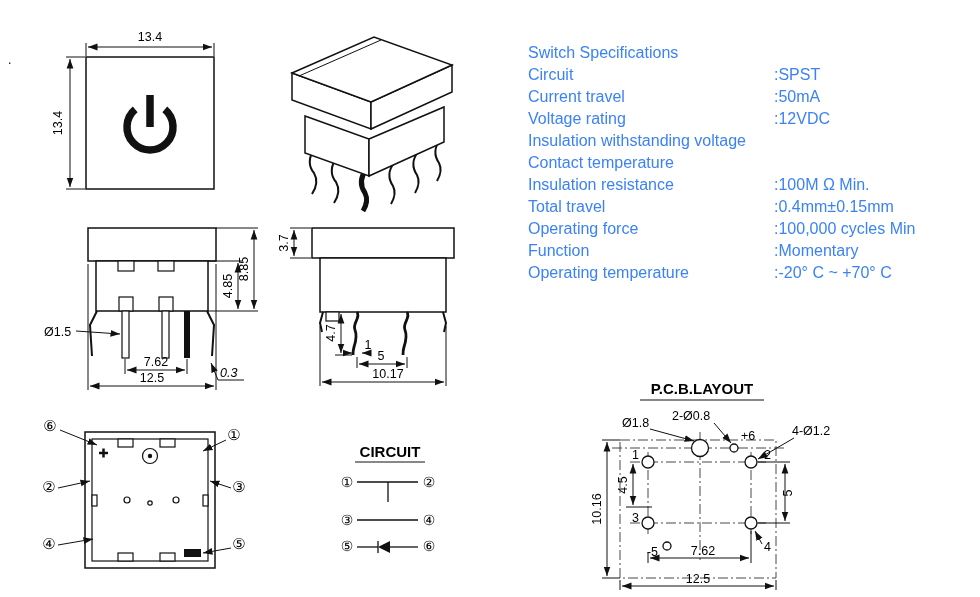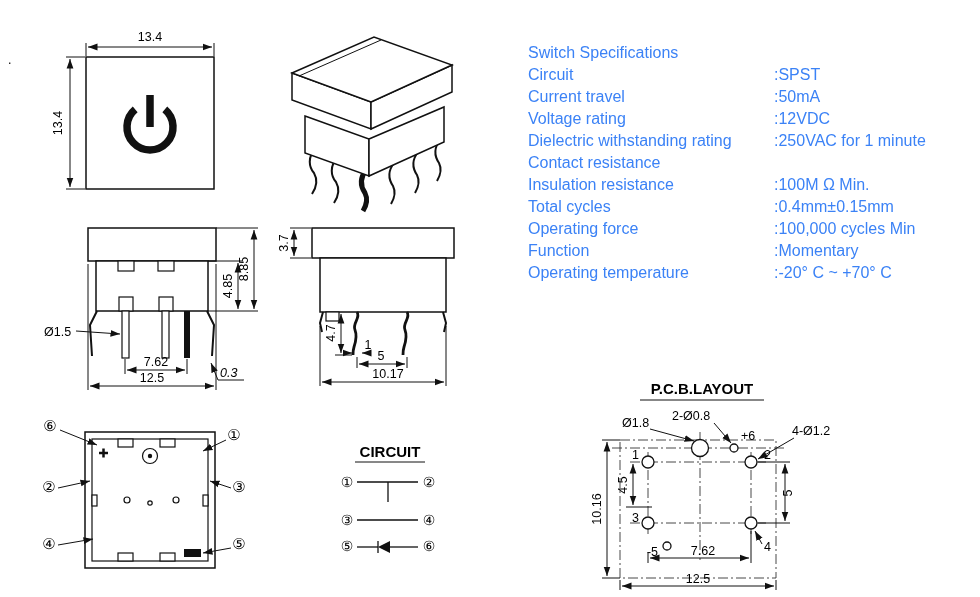--- a/index.html
+++ b/index.html
@@ -304,32 +304,31 @@
     </div>
     <div class="spec-row">
       <span class="spec-label">Current travel</span>
       <span class="spec-value">:50mA</span>
     </div>
     <div class="spec-row">
       <span class="spec-label">Voltage rating</span>
       <span class="spec-value">:12VDC</span>
     </div>
     <div class="spec-row">
-      <span class="spec-label">Dielectric withstanding rating</span>
-      <span class="spec-value">:250VAC for 1 minute</span>
-    </div>
-    <div class="spec-row">
-      <span class="spec-label">Contact resistance</span>
+      <span class="spec-label">Insulation withstanding voltage</span>
+    </div>
+    <div class="spec-row">
+      <span class="spec-label">Contact temperature</span>
     </div>
     <div class="spec-row">
       <span class="spec-label">Insulation resistance</span>
       <span class="spec-value">:100M Ω  Min.</span>
     </div>
     <div class="spec-row">
-      <span class="spec-label">Total cycles</span>
+      <span class="spec-label">Total travel</span>
       <span class="spec-value">:0.4mm±0.15mm</span>
     </div>
     <div class="spec-row">
       <span class="spec-label">Operating force</span>
       <span class="spec-value">:100,000 cycles Min</span>
     </div>
     <div class="spec-row">
     </div>
     <div class="spec-row">
       <span class="spec-label">Function</span>

